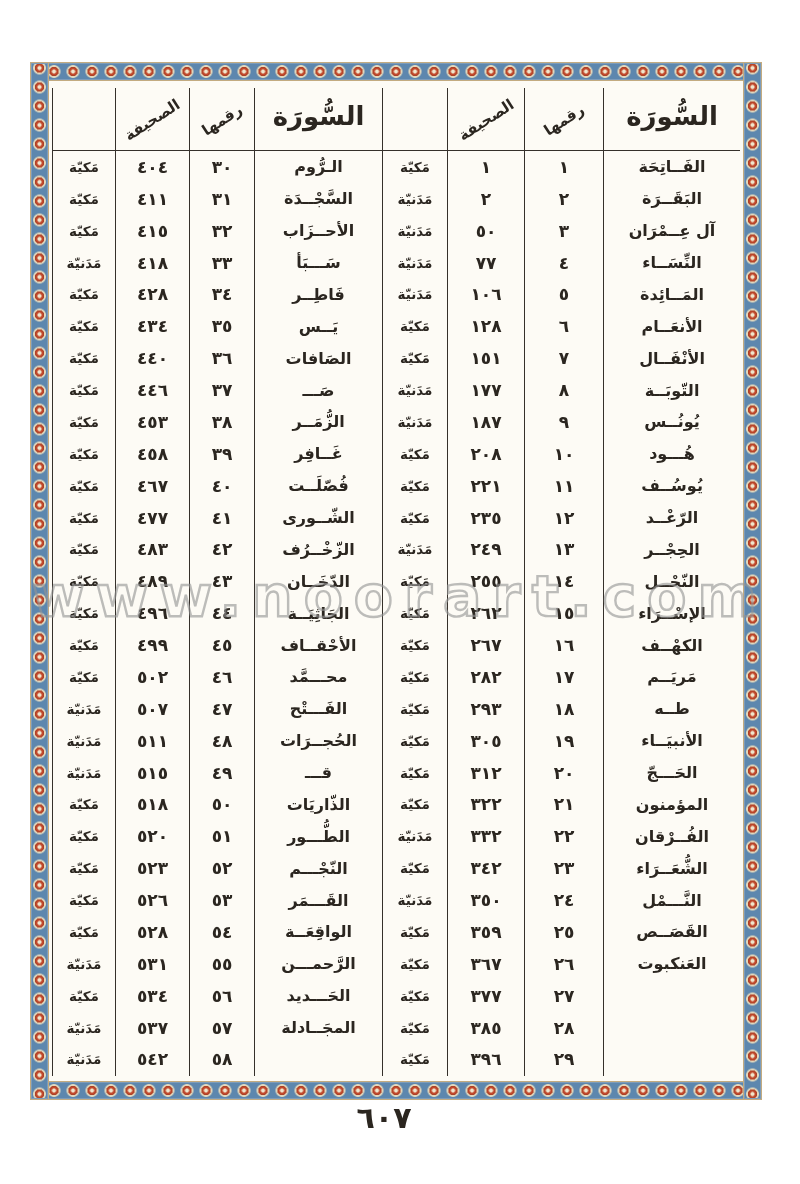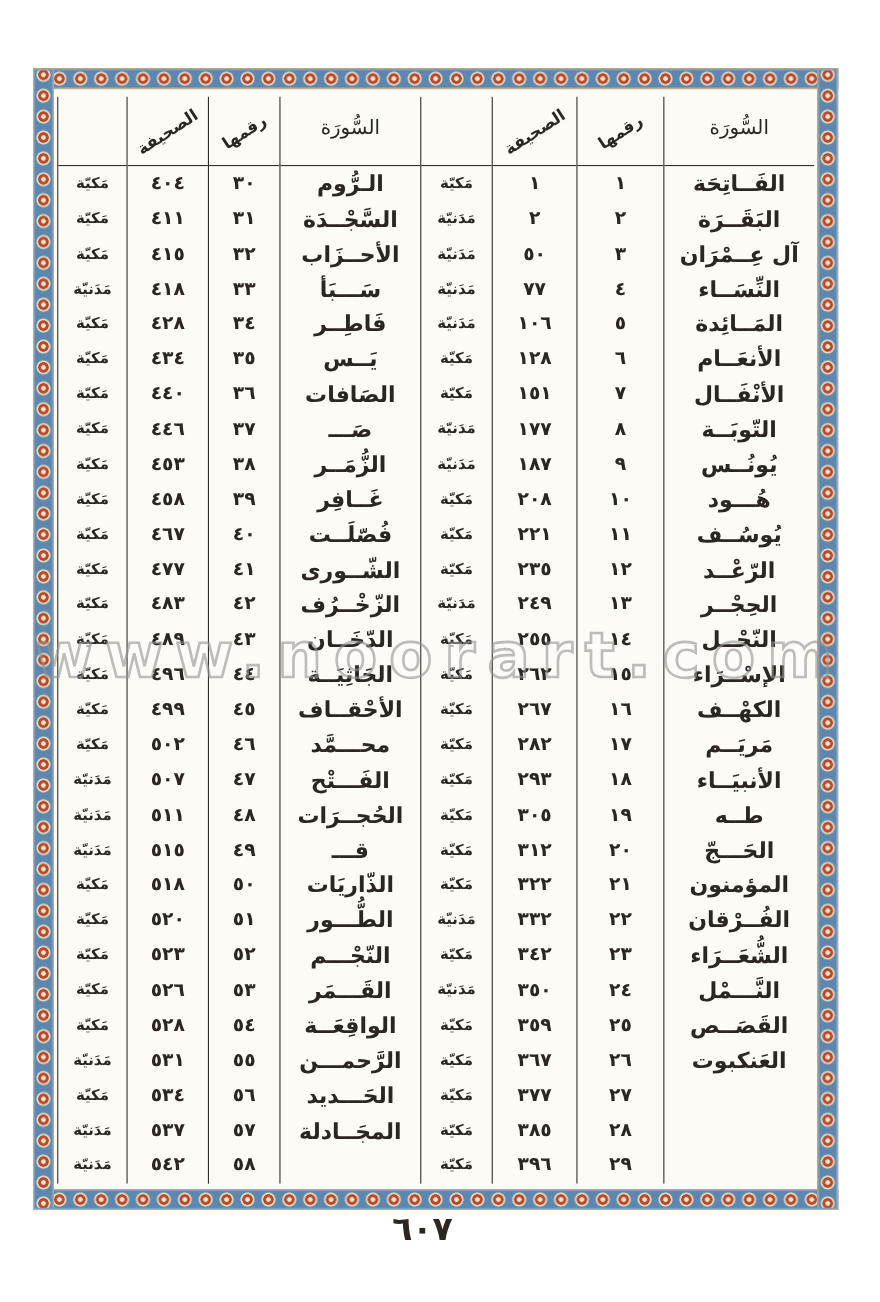--- a/index.html
+++ b/index.html
@@ -22,26 +22,26 @@
   .table{position:absolute;left:52px;top:88px;width:688px;height:988px;display:flex;direction:rtl;}
   .half{display:flex;direction:rtl;flex-direction:row;height:100%;}
   .half.right{width:358px;}
   .half.left{width:330px;}
   .col{box-sizing:border-box;border-left:1.5px solid #35302a;display:flex;flex-direction:column;height:100%;}
   .half.right .col.name{width:137px;} .half.right .col.number{width:79px;}
   .half.right .col.page{width:77px;}  .half.right .col.origin{width:65px;}
   .half.left  .col.name{width:128px;} .half.left  .col.number{width:65px;}
   .half.left  .col.page{width:74px;}  .half.left  .col.origin{width:63px;}
   .head{height:62px;box-sizing:border-box;flex:none;display:flex;align-items:center;justify-content:center;overflow:visible;}
-  .head .surah-title{font-size:18px;font-weight:400;letter-spacing:1px;margin-top:-6px;}
+  .head .surah-title{font-size:26px;font-weight:700;letter-spacing:1px;margin-top:-6px;}
   .head .slant{display:inline-block;transform:rotate(-33deg);font-size:15px;font-weight:700;white-space:nowrap;margin-top:2px;}
   .cells{border-top:1.5px solid #35302a;flex:1;display:flex;flex-direction:column;}
   .cell{height:calc(924.5px / 29);box-sizing:border-box;display:flex;align-items:center;justify-content:center;
         white-space:nowrap;overflow:visible;}
-  .cell.name{font-size:20px;font-weight:700;}
+  .cell.name{font-size:16px;font-weight:700;}
   .cell.number,.cell.page{font-size:17px;font-weight:700;letter-spacing:2px;}
   .cell.origin{font-size:13.5px;font-weight:700;}
   
   .watermark{position:absolute;top:563px;left:-10px;width:820px;text-align:center;z-index:6;direction:ltr;
     font-family:"DejaVu Sans",sans-serif;font-size:57px;font-weight:700;letter-spacing:11px;
     color:transparent;-webkit-text-stroke:2.4px rgba(148,148,148,.62);pointer-events:none;}
   
   .folio{position:absolute;top:1100px;left:0;width:768px;text-align:center;
          font-size:30px;font-weight:700;color:#2b2620;letter-spacing:3px;}
 </style>
@@ -74,22 +74,22 @@
             <div class="cell name">التّوبَــة</div>
             <div class="cell name">يُونُــس</div>
             <div class="cell name">هُـــود</div>
             <div class="cell name">يُوسُــف</div>
             <div class="cell name">الرّعْــد</div>
             <div class="cell name">الحِجْــر</div>
             <div class="cell name">النّحْــل</div>
             <div class="cell name">الإسْــرَاء</div>
             <div class="cell name">الكهْــف</div>
             <div class="cell name">مَريَــم</div>
+            <div class="cell name">طــه</div>
             <div class="cell name">الأنبيَــاء</div>
-            <div class="cell name">طــه</div>
             <div class="cell name">الحَـــجّ</div>
             <div class="cell name">المؤمنون</div>
             <div class="cell name">الفُــرْقان</div>
             <div class="cell name">الشُّعَــرَاء</div>
             <div class="cell name">النَّـــمْل</div>
             <div class="cell name">القَصَــص</div>
             <div class="cell name">العَنكبوت</div>
           </div>
       </div>
       <div class="col number">

